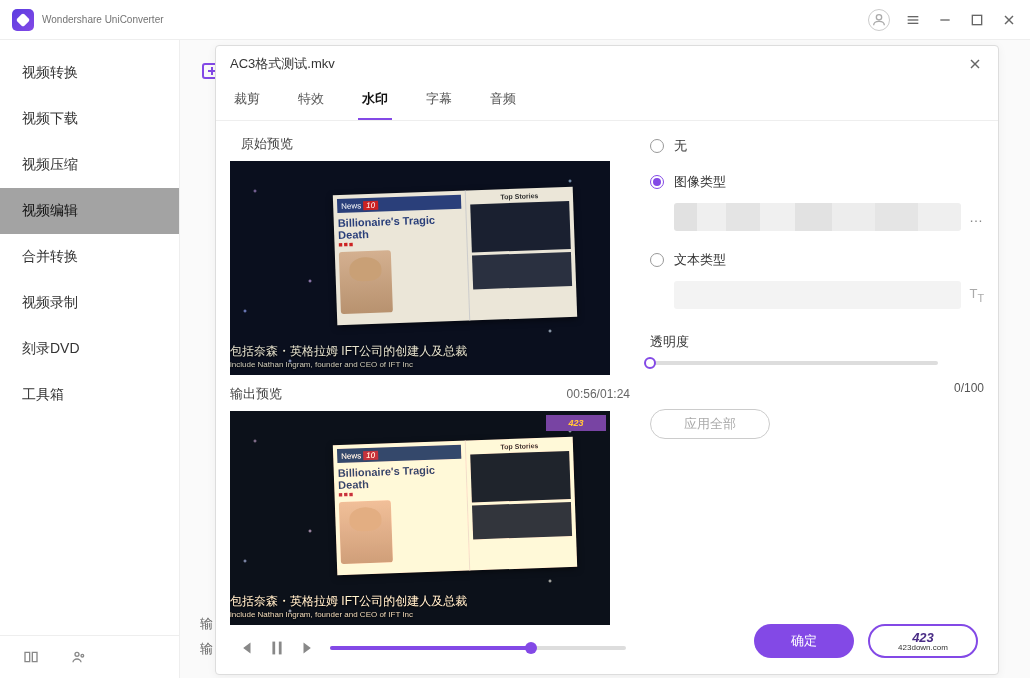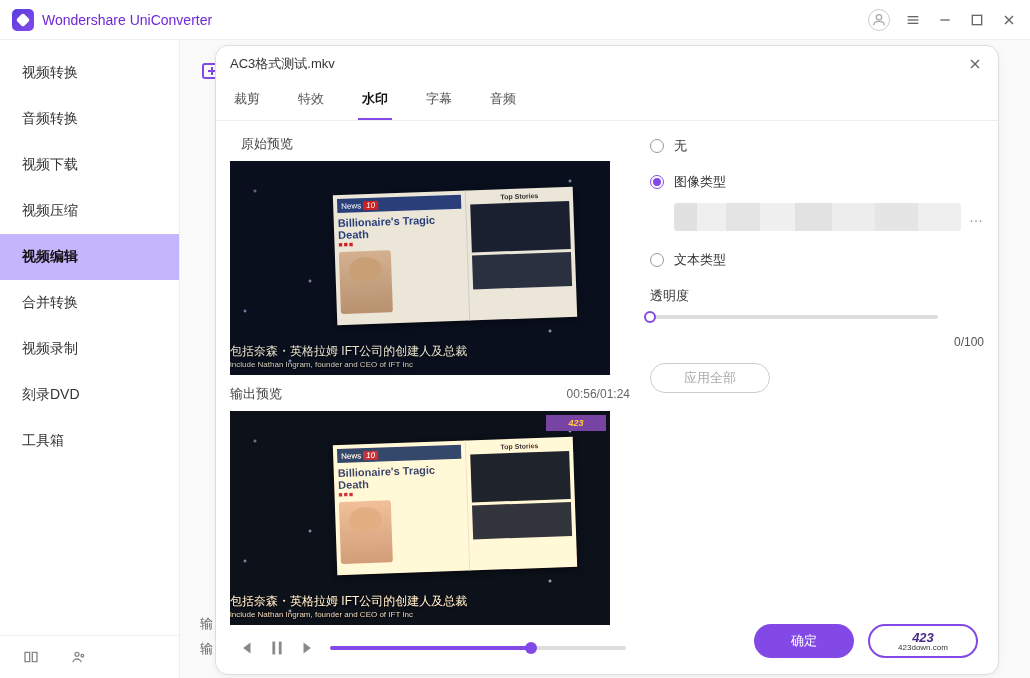--- a/index.html
+++ b/index.html
@@ -1,40 +1,40 @@
 <!DOCTYPE html>
 <html><head>
 <meta charset="utf-8">
 <style>
 * { margin: 0; padding: 0; box-sizing: border-box; font-family: "Microsoft YaHei", Arial, sans-serif; }
 body { width: 1030px; height: 678px; background: #fff; position: relative; overflow: hidden; }
 
 .titlebar { height: 40px; display: flex; align-items: center; padding: 0 12px; border-bottom: 1px solid #eee; }
 .logo { width: 22px; height: 22px; background: linear-gradient(135deg, #5b3de0, #8349e6); border-radius: 5px; display: flex; align-items: center; justify-content: center; margin-right: 8px; }
 .logo::before { content: ""; width: 10px; height: 10px; background: #fff; border-radius: 2px; transform: rotate(45deg); }
-.titlebar-title { font-size: 14px; color: #6d28d9; flex: 1; }
+.titlebar-title { font-size: 10px; color: #737373; flex: 1; }
 .titlebar-right { display: flex; gap: 14px; align-items: center; }
 .tb-btn { width: 18px; height: 18px; display: flex; align-items: center; justify-content: center; color: #666; cursor: pointer; }
 .tb-btn svg { width: 16px; height: 16px; }
 .avatar-circle { width: 22px; height: 22px; border-radius: 50%; border: 1px solid #ccc; display:flex; align-items:center; justify-content:center; color:#aaa; }
 
 .main { display: flex; height: 638px; }
 .sidebar { width: 180px; background: #fff; border-right: 1px solid #eee; display: flex; flex-direction: column; padding-top: 10px; }
 .sidebar-item { padding: 14px 22px; font-size: 14px; color: #333; cursor: pointer; }
-.sidebar-item.active { background: #c4b5fd; font-weight: bold; color: #111; }
+.sidebar-item.active { background: #a3a3a3; font-weight: normal; color: #111; }
 .sidebar-spacer { flex: 1; }
 .sidebar-footer { display: flex; gap: 30px; padding: 12px 22px; border-top: 1px solid #eee; }
 .sidebar-footer .tb-btn { color: #888; }
 
 .content-back { flex: 1; position: relative; background: #fafafa; }
 .bg-icon { position: absolute; left: 20px; top: 20px; width: 24px; height: 24px; color: #8349e6; }
 .bg-left-label { position: absolute; left: 20px; bottom: 45px; font-size: 13px; color: #666; }
 .bg-left-label2 { position: absolute; left: 20px; bottom: 20px; font-size: 13px; color: #666; }
 
-.modal { position: absolute; left: 215px; top: 45px; width: 784px; height: 630px; background: #fff; border: 1px solid #ddd; border-radius: 13px; box-shadow: 0 2px 10px rgba(0,0,0,0.05); display: flex; flex-direction: column; }
+.modal { position: absolute; left: 215px; top: 45px; width: 784px; height: 630px; background: #fff; border: 1px solid #ddd; border-radius: 4px; box-shadow: 0 2px 10px rgba(0,0,0,0.05); display: flex; flex-direction: column; }
 .modal-header { height: 36px; display: flex; align-items: center; padding: 0 14px; }
 .modal-title { font-size: 13px; color: #333; flex: 1; }
 .modal-close { cursor: pointer; color: #666; }
 .modal-tabs { display: flex; gap: 30px; padding: 0 14px; border-bottom: 1px solid #eee; }
 .modal-tab { padding: 8px 4px 10px; font-size: 13px; color: #555; cursor: pointer; border-bottom: 2px solid transparent; }
 .modal-tab.active { font-weight: bold; color: #111; border-bottom-color: #8349e6; }
 
 .modal-body { flex: 1; display: flex; padding: 14px; gap: 20px; overflow: hidden; }
 .preview-col { width: 400px; display: flex; flex-direction: column; }
 .preview-label { font-size: 13px; color: #444; margin-bottom: 8px; margin-left: 11px; }
@@ -139,21 +139,20 @@
           <line x1="18" y1="6" x2="6" y2="18"></line>
         </svg>
     </div>
   </div>
 </div>
 
 <div class="main">
 
   <div class="sidebar">
     <div class="sidebar-item"><span>视频转换</span></div>
-    <div class="sidebar-item"><span>音频转换</span></div>
     <div class="sidebar-item"><span>视频下载</span></div>
     <div class="sidebar-item"><span>视频压缩</span></div>
     <div class="sidebar-item active"><span>视频编辑</span></div>
     <div class="sidebar-item"><span>合并转换</span></div>
     <div class="sidebar-item"><span>视频录制</span></div>
     <div class="sidebar-item"><span>刻录DVD</span></div>
     <div class="sidebar-item"><span>工具箱</span></div>
     <div class="sidebar-spacer"></div>
     <div class="sidebar-footer">
       <div class="tb-btn">
@@ -294,20 +293,24 @@
       </div>
       <div class="path-row">
         <div class="path-box"></div>
         <div class="ellipsis">…</div>
       </div>
 
       <div class="radio-row">
         <span class="radio"></span>
         <span>文本类型</span>
       </div>
+      <div class="text-input-row">
+        <div class="text-box"></div>
+        <div class="tt-icon">T<sub>T</sub></div>
+      </div>
 
       <div class="opt-label">透明度</div>
       <div class="op-wrap">
         <div class="op-slider" style="flex:1">
           <div class="op-thumb"></div>
         </div>
         <div class="op-val">0/100</div>
       </div>
 
       <div style="height:14px"></div>

